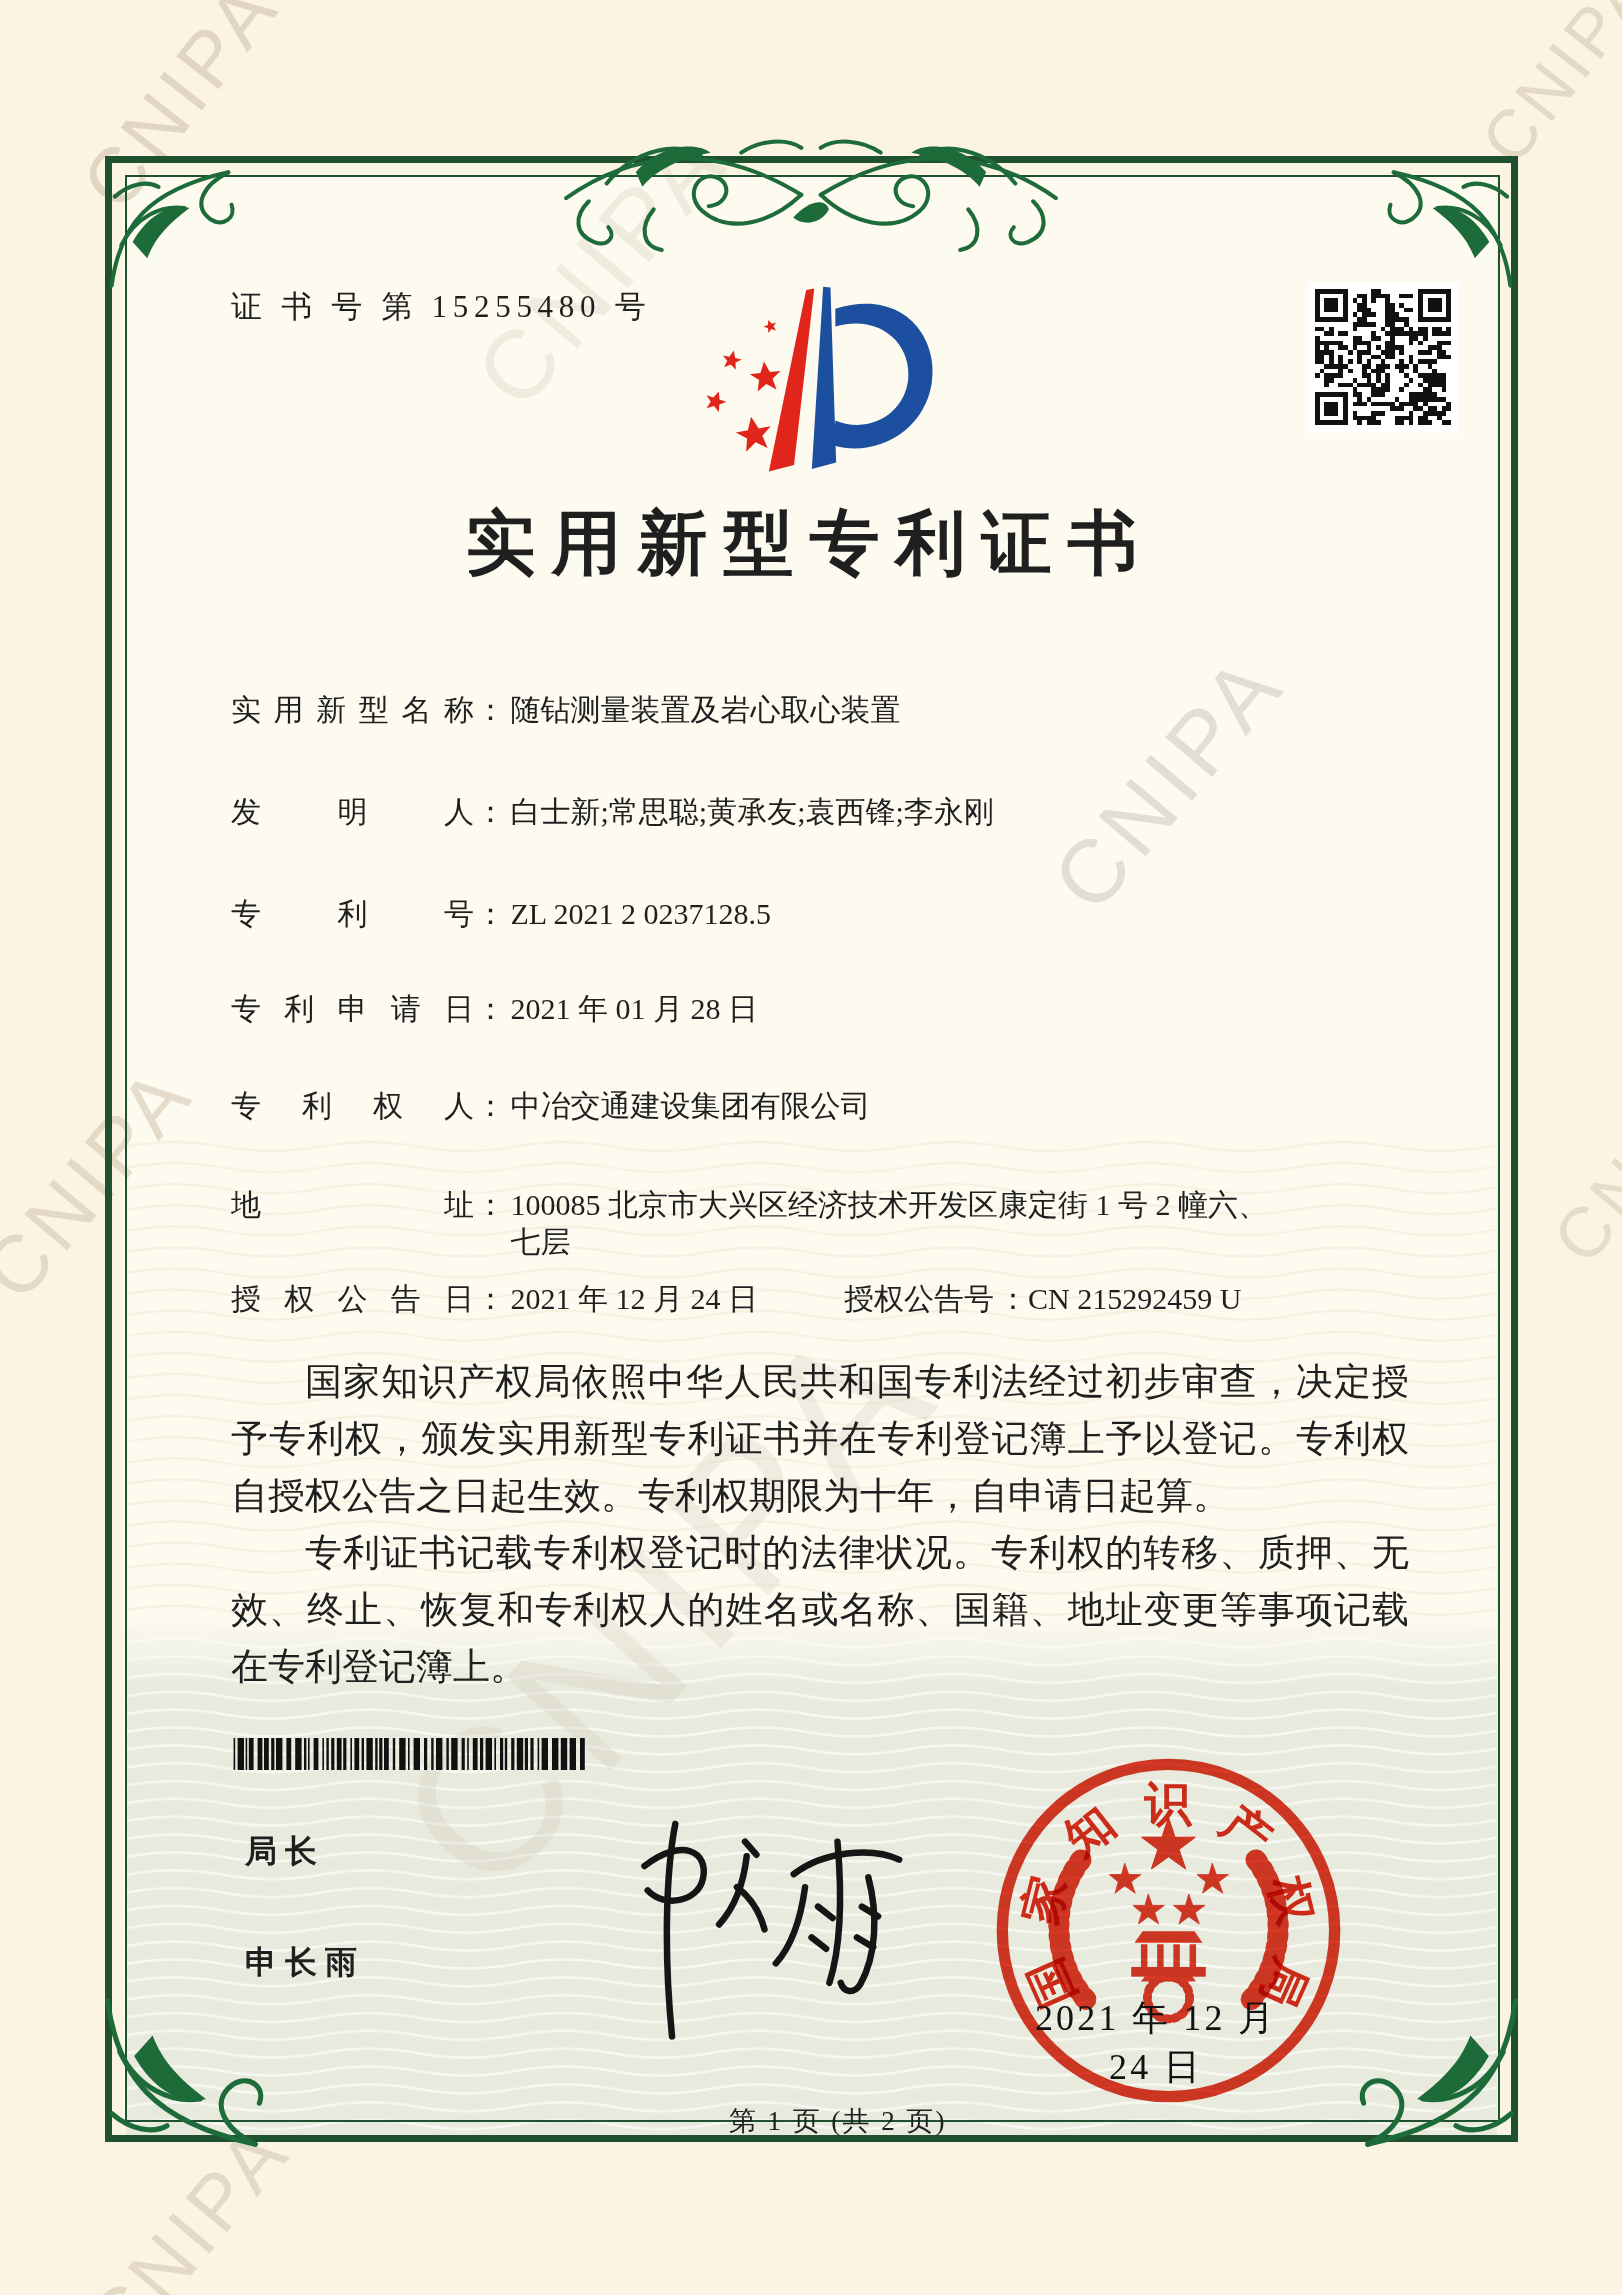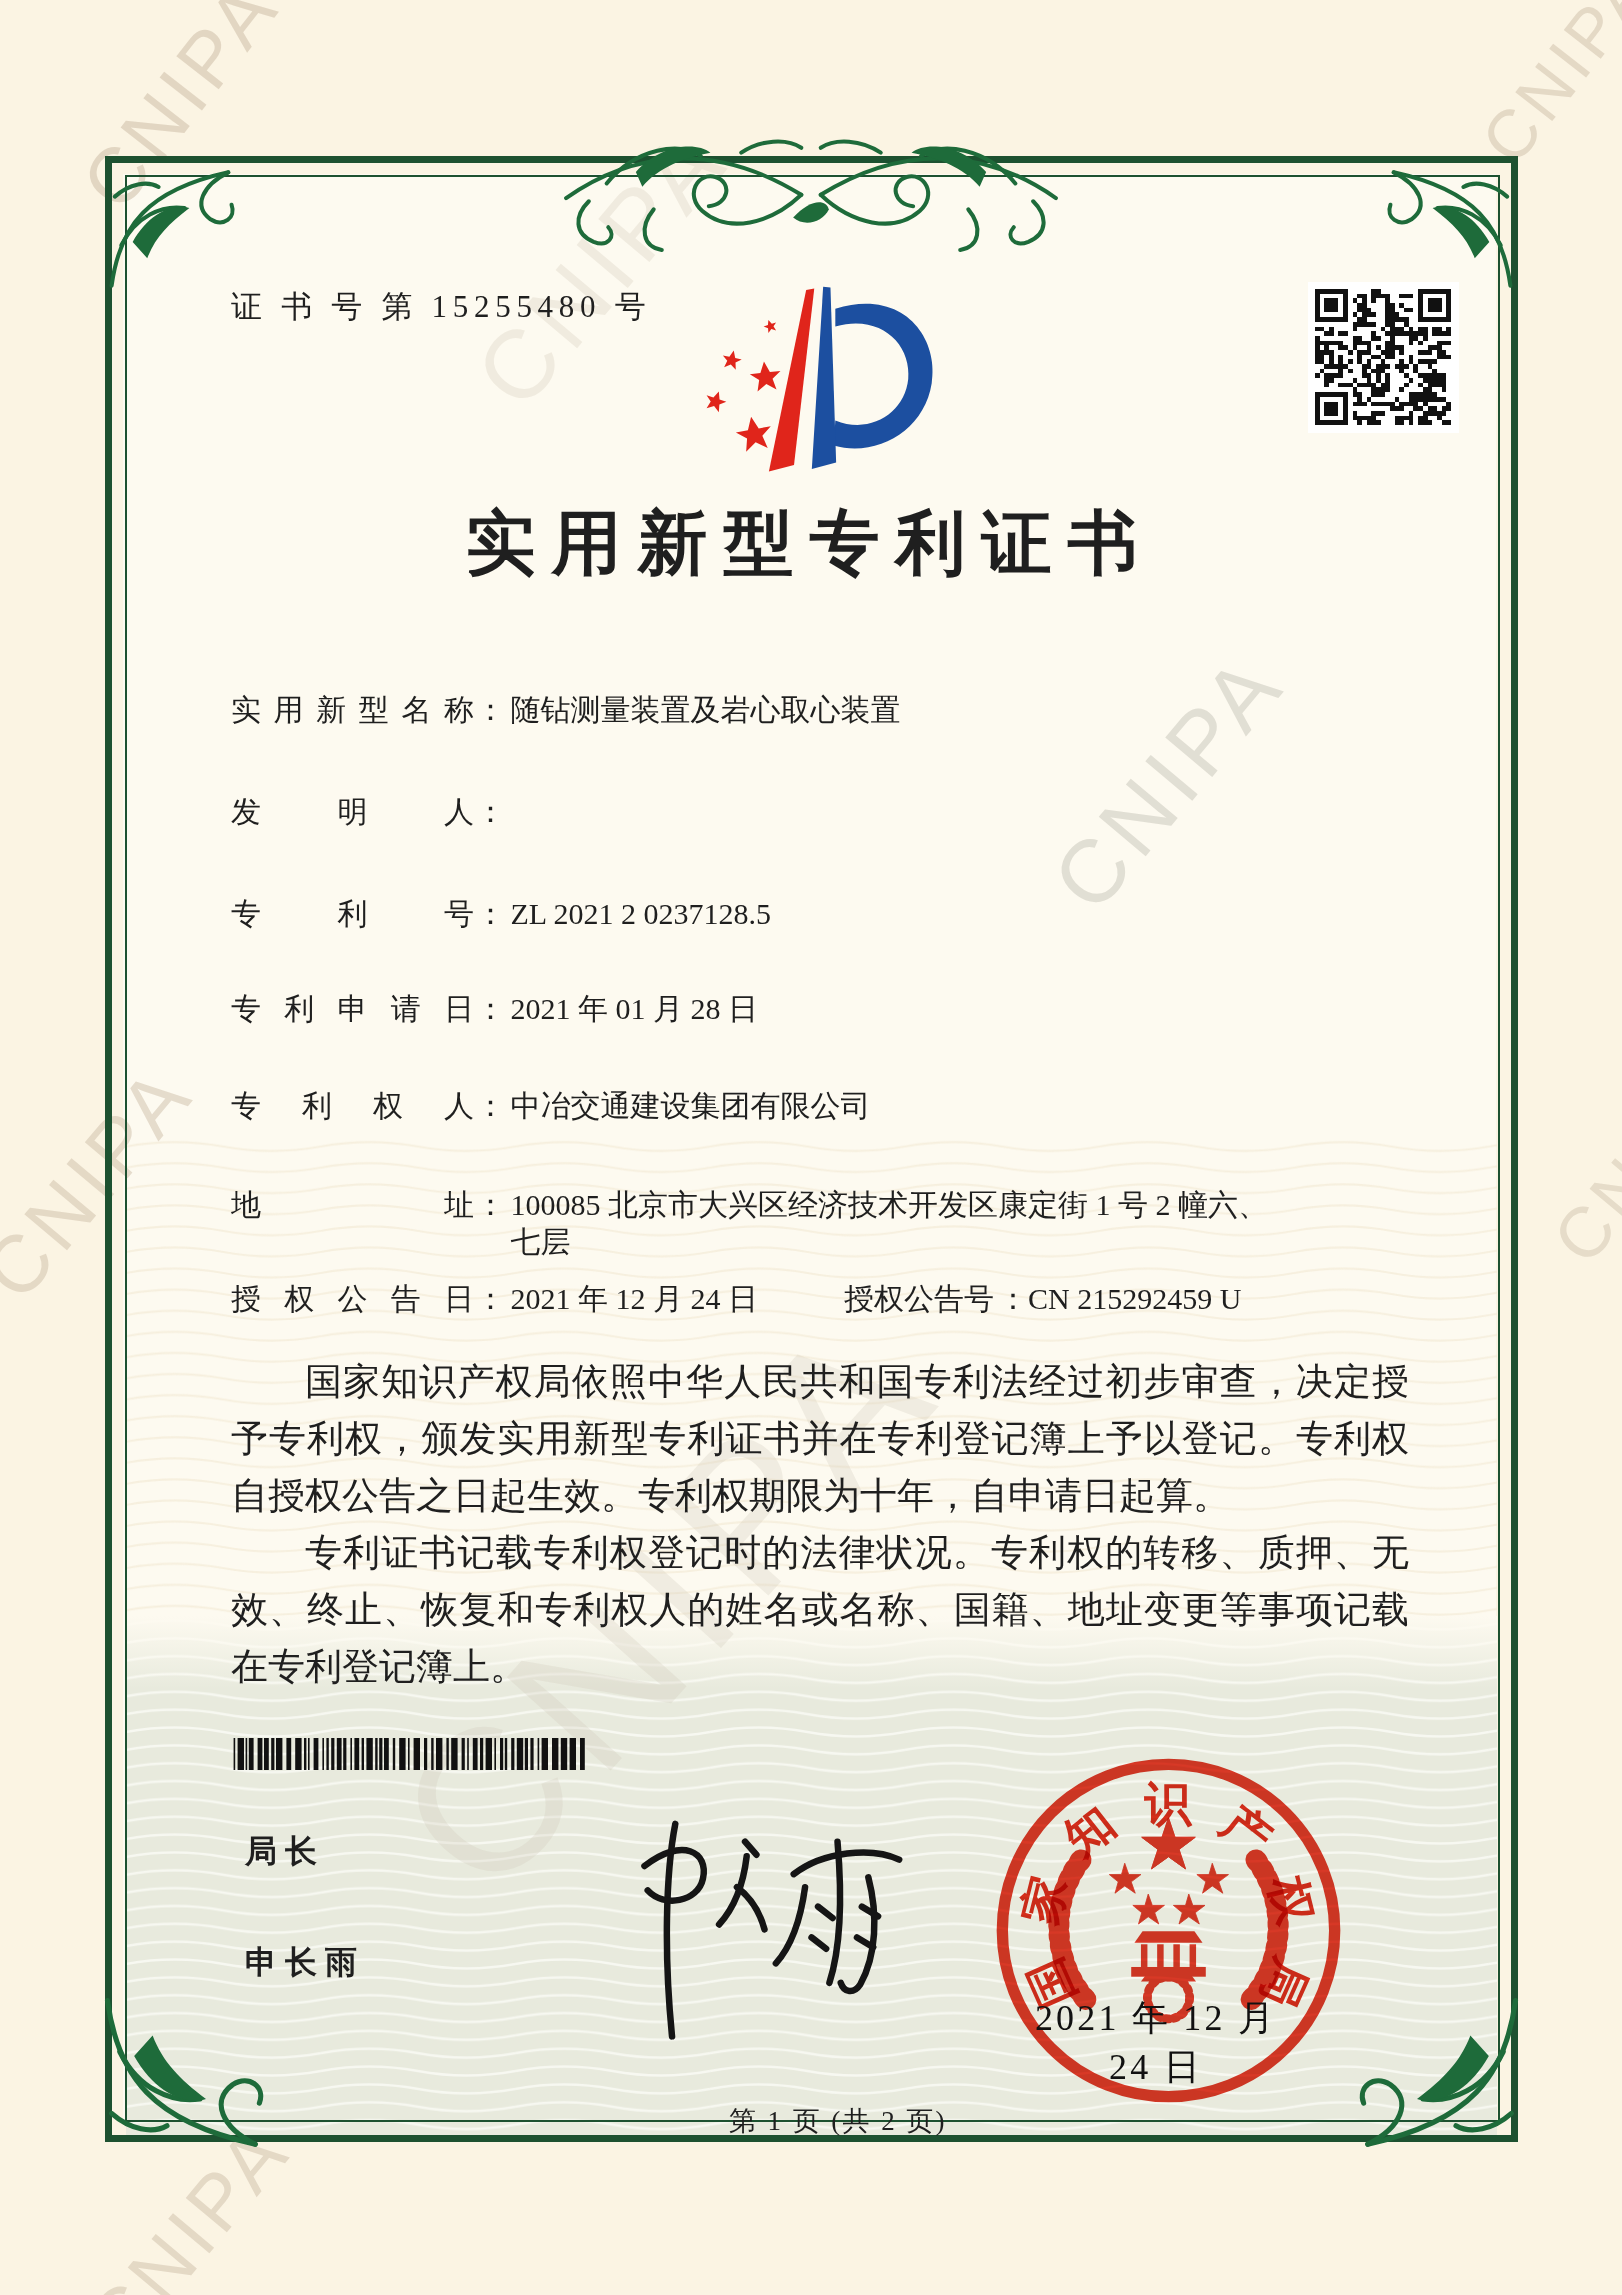--- a/index.html
+++ b/index.html
@@ -505,20 +505,21 @@
   <div class="content title" style="position:absolute">实用新型专利证书</div>
 
   <div class="row" style="top:691px">
     <span class="lbl">实用新型名称</span>
       <span class="colon">：</span>
     <span class="val">随钻测量装置及岩心取心装置</span>
   </div>
   <div class="row" style="top:793px">
     <span class="lbl">发明人</span>
       <span class="colon">：</span>
+    <span class="val">白士新;常思聪;黄承友;袁西锋;李永刚</span>
   </div>
   <div class="row" style="top:895px">
     <span class="lbl">专利号</span>
       <span class="colon">：</span>
     <span class="val">ZL 2021 2 0237128.5</span>
   </div>
   <div class="row" style="top:990px">
     <span class="lbl">专利申请日</span>
       <span class="colon">：</span>
     <span class="val">2021 年 01 月 28 日</span>

